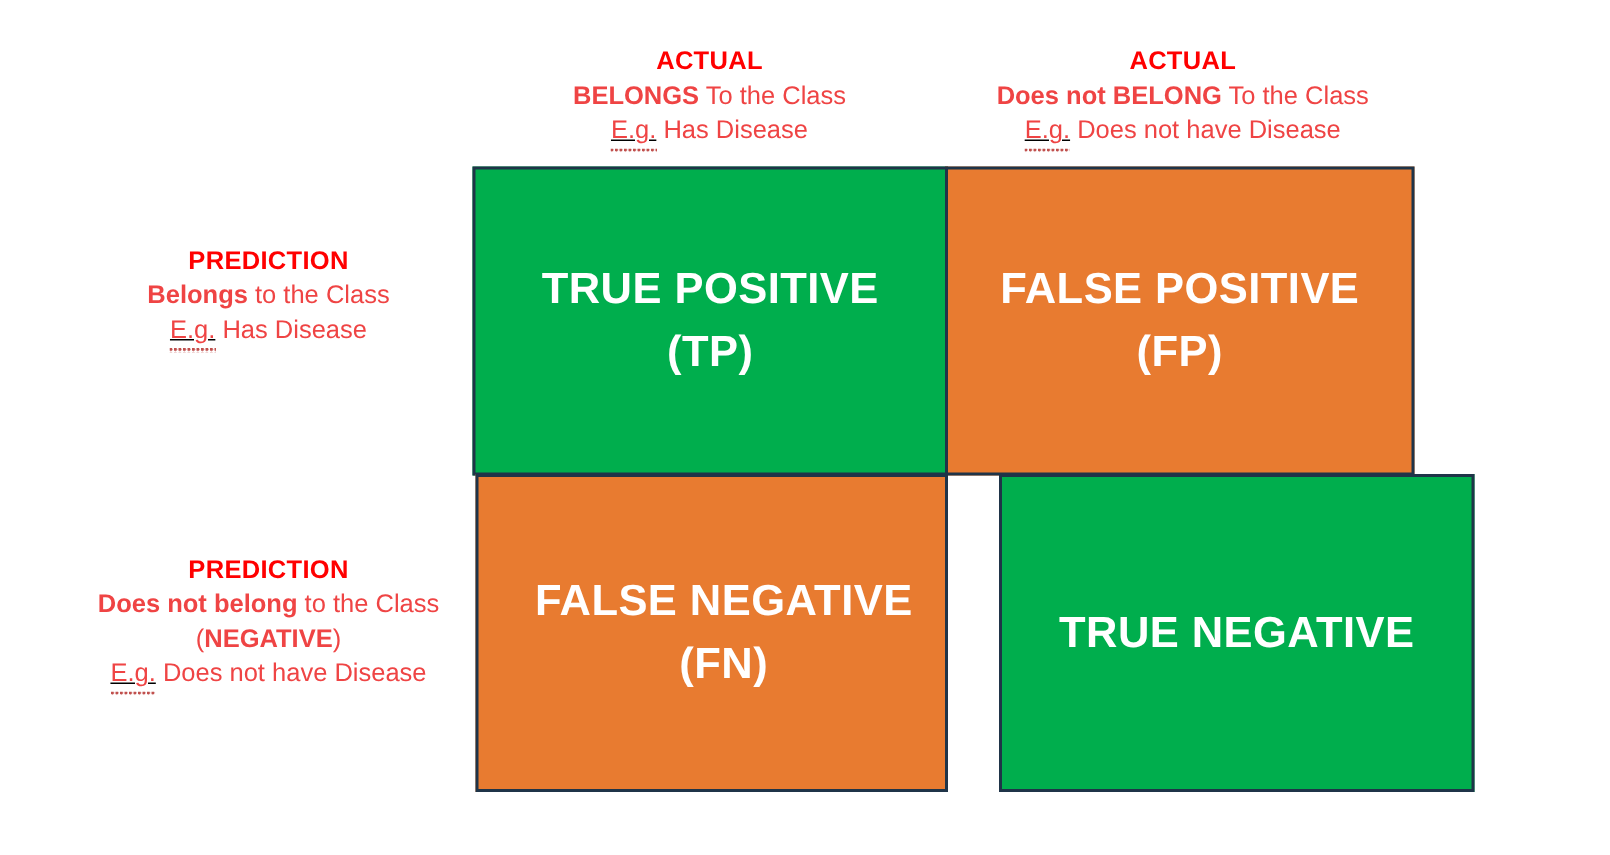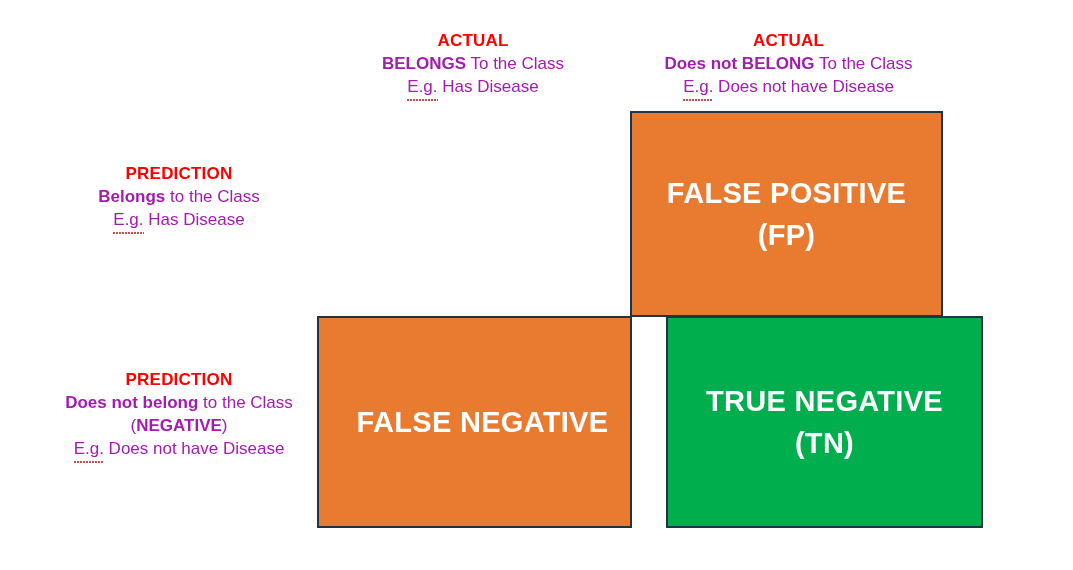--- a/index.html
+++ b/index.html
@@ -22,31 +22,32 @@
 
   
   .hdr-title {
     color: #FF0000;
     font-weight: bold;
     font-size: 17px;
     line-height: 22px;
     letter-spacing: 0.2px;
   }
   .hdr-line {
-    color: #a21caf;
+    color: #ef4444;
     font-size: 17px;
     line-height: 23px;
   }
   .b { font-weight: bold; }
   .r { font-weight: normal; }
 
   
   .sq {
     position: relative;
     display: inline-block;
+    text-decoration: underline;
     text-decoration-color: #000;
     text-decoration-thickness: 1px;
   }
   .sq::after {
     content: "";
     position: absolute;
     left: 0;
     right: 0;
     bottom: -4px;
     height: 3px;
@@ -144,28 +145,32 @@
       <span class="b">Does not belong</span><span class="r"> to the Class</span>
     </div>
     <div class="hdr-line">
       <span class="r">(</span><span class="b">NEGATIVE</span><span class="r">)</span>
     </div>
     <div class="hdr-line">
       <span class="sq">E.g.</span><span> Does not have Disease</span>
     </div>
   </div>
 
+  <div class="quad quad-green" id="cell-true-positive">
+    <span class="quad-line">TRUE POSITIVE</span>
+    <span class="quad-line">(TP)</span>
+  </div>
 
   <div class="quad quad-orange" id="cell-false-positive">
     <span class="quad-line">FALSE POSITIVE</span>
     <span class="quad-line">(FP)</span>
   </div>
 
   <div class="quad quad-orange" id="cell-false-negative">
     <span class="quad-line">FALSE NEGATIVE</span>
+    <span class="quad-line">(FN)</span>
   </div>
 
   <div class="quad quad-green" id="cell-true-negative">
     <span class="quad-line">TRUE NEGATIVE</span>
-    <span class="quad-line">(TN)</span>
   </div>
 
 </div>
 
 </body></html>

